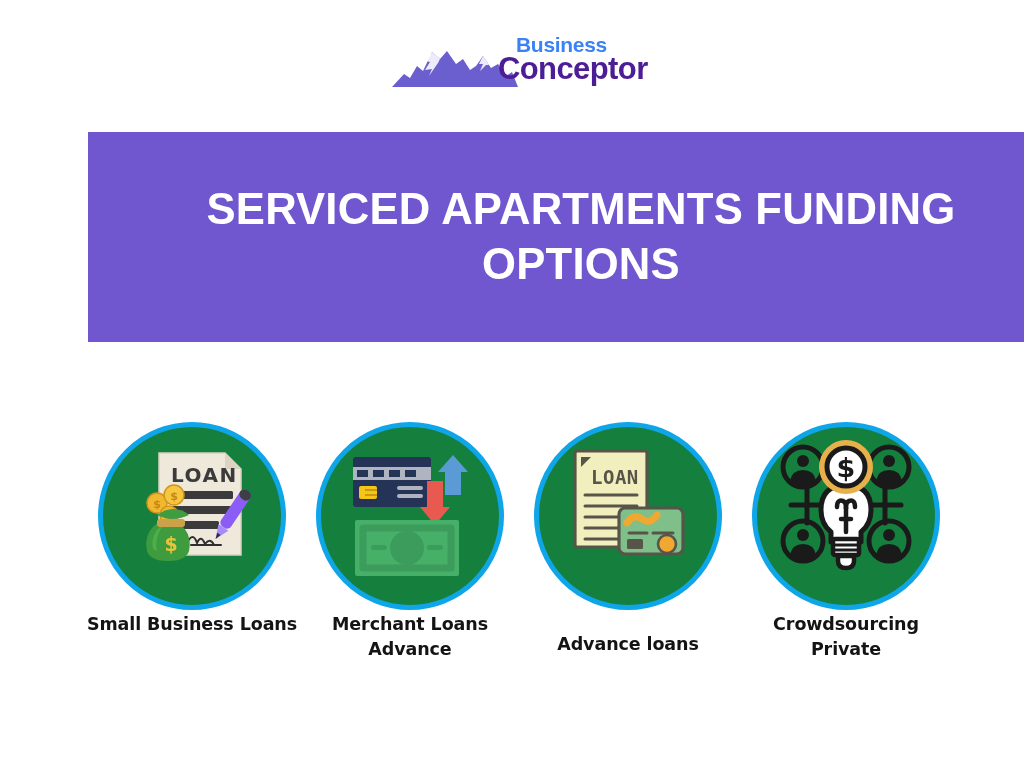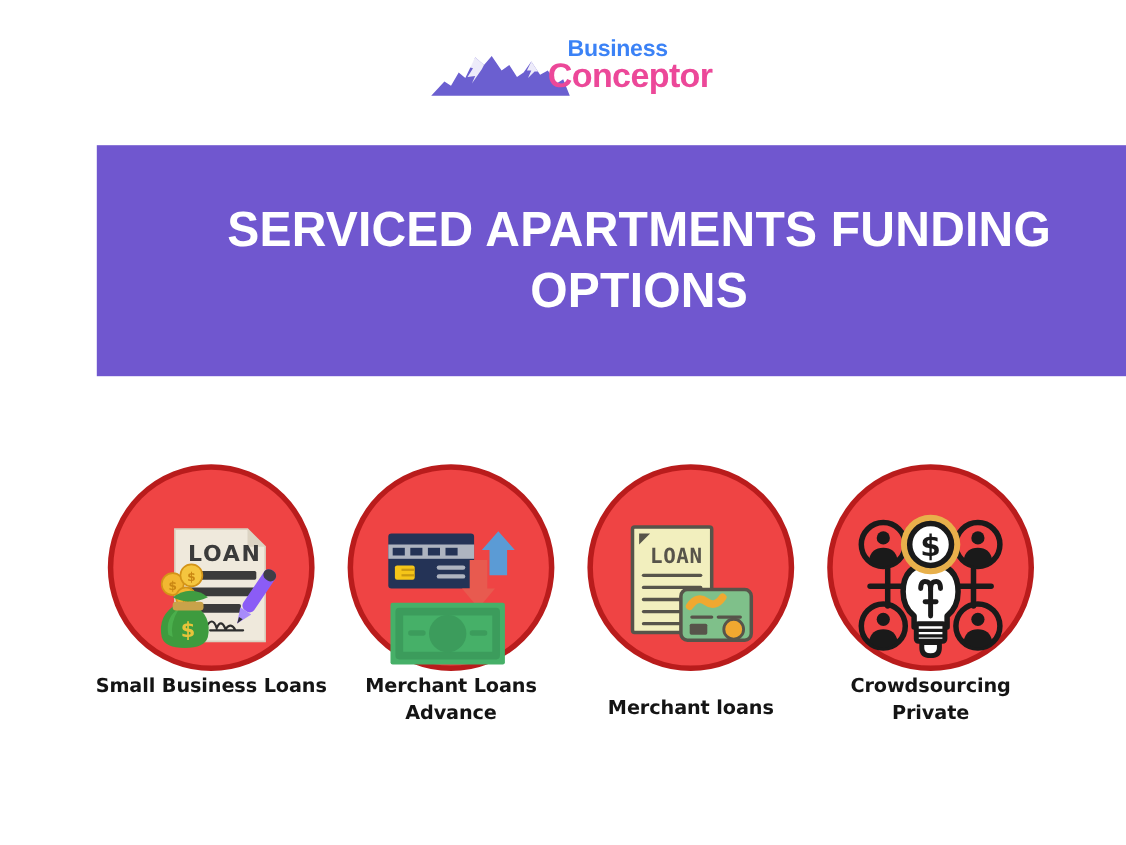--- a/index.html
+++ b/index.html
@@ -99,25 +99,25 @@
   .option-card.pos-0 { left: 77px; }
   .option-card.pos-1 { left: 295px; }
   .option-card.pos-2 { left: 513px; }
   .option-card.pos-3 { left: 731px; }
 
   .option-circle {
     width: 188px;
     height: 188px;
     margin: 2px auto 0;
     border-radius: 50%;
-    border: 5px solid #b91c1c;
-    background: #ef4444;
+    border: 5px solid #0ea5e9;
+    background: #15803d;
     box-sizing: border-box;
     display: flex;
-    align-items: flex-end;
+    align-items: flex-start;
     justify-content: center;
     position: relative;
   }
   .option-circle svg { display: block; }
 
   .option-label {
     margin-top: 2px;
     font-family: "DejaVu Sans", "Liberation Sans", sans-serif;
     font-size: 17.5px;
     font-weight: bold;
@@ -136,21 +136,21 @@
   <div class="brand-mark">
     <svg viewBox="0 0 130 52" width="130" height="52" aria-hidden="true">
       <path d="M2 49 L14 36 L20 40 L27 28 L33 33 L42 14 L50 21 L57 13 L66 26 L73 21 L80 32 L86 28 L93 18 L101 30 L108 26 L116 38 L122 34 L128 49 Z" fill="#6B5FD0"></path>
       <path d="M42 14 L36 23 L40 24 L35 32 L42 31 L39 38 L48 25 L50 21 Z" fill="#ffffff" opacity="0.88"></path>
       <path d="M93 18 L89 26 L93 26 L90 33 L96 27 L99 27 L101 30 Z" fill="#ffffff" opacity="0.88"></path>
     </svg>
   </div>
 
   <div class="brand-wordmark">
     <div class="brand-line-1" style="color:#3b82f6">Business</div>
-    <div class="brand-line-2" style="color:#ec4899">Conceptor</div>
+    <div class="brand-line-2" style="color:#4c1d95">Conceptor</div>
   </div>
 </div>
 
 <div class="title-banner" style="background:#7057CF">
   <div class="title-text">SERVICED APARTMENTS FUNDING OPTIONS</div>
 </div>
 
 <div class="options-row">
 
   <div class="option-card pos-0">
@@ -248,21 +248,21 @@
           <path d="M74 96 q7 -10 15 -4 q8 6 15 -4" stroke="#F0A830" stroke-width="7" fill="none" stroke-linecap="round"></path>
           <g stroke="#57544A" stroke-width="3" stroke-linecap="round">
             <line x1="76" y1="106" x2="94" y2="106"></line>
             <line x1="100" y1="106" x2="120" y2="106"></line>
           </g>
           <rect x="74" y="112" width="16" height="10" rx="1.5" fill="#57544A"></rect>
           <circle cx="114" cy="117" r="9" fill="#F0A830" stroke="#57544A" stroke-width="2.6"></circle>
         </svg>
       </span>
     </div>
-    <div class="option-label">Merchant loans</div>
+    <div class="option-label">Advance loans</div>
   </div>
 
   <div class="option-card pos-3">
     <div class="option-circle">
       <span>
         <svg viewBox="0 0 150 150" width="150" height="150" aria-hidden="true">
           <g stroke="#1A1A1A" stroke-width="5" fill="none" stroke-linecap="round">
             <path d="M36 62 V78 H48"></path>
             <path d="M114 62 V78 H102"></path>
             <path d="M36 96 V80"></path>

